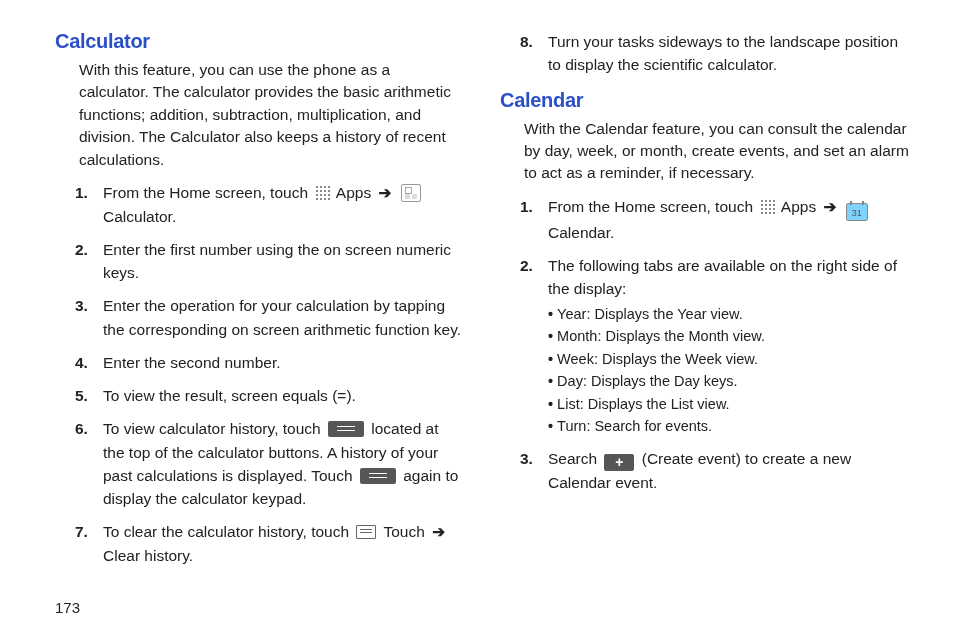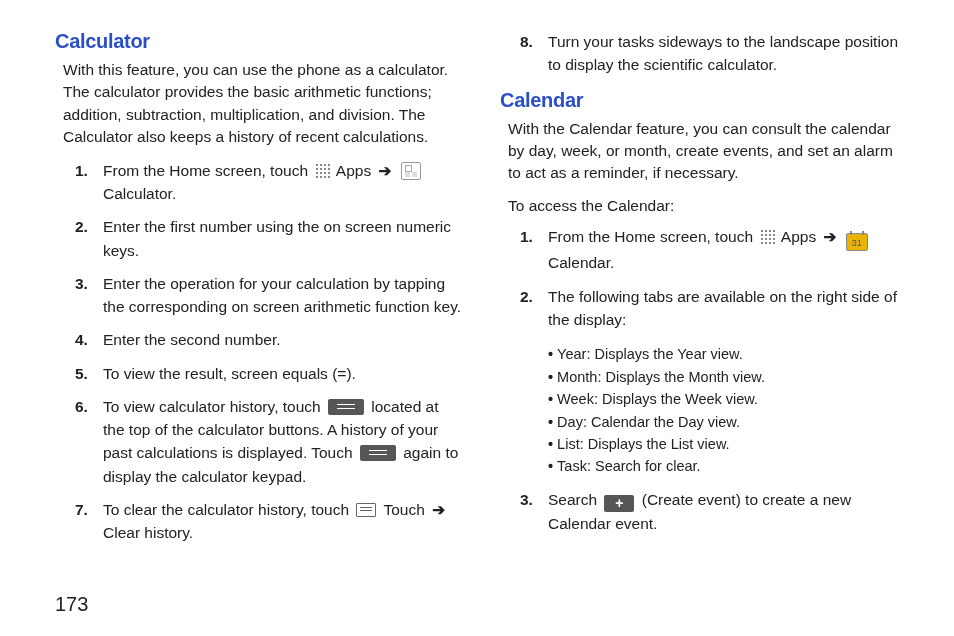--- a/index.html
+++ b/index.html
@@ -24,21 +24,21 @@
     font-family: Arial, Helvetica, sans-serif;
     font-weight: 900;
     font-size: 20px;
     color: #2a4fc8;
     margin-bottom: 6px;
     letter-spacing: -0.3px;
   }
   .intro {
     font-size: 15.5px;
     line-height: 1.45;
-    margin-left: 8px;
+    margin-left: 24px;
     margin-bottom: 10px;
     font-stretch: condensed;
   }
   .body-text {
     font-family: "Arial Narrow", Arial, sans-serif;
     font-stretch: condensed;
   }
   ol.steps {
     list-style: none;
     margin-left: 20px;
@@ -137,21 +137,21 @@
     border: 1px solid #888;
     border-radius: 2px;
     vertical-align: -4px;
     margin: 0 2px;
     position: relative;
     font-size: 9px;
     text-align: center;
     line-height: 19px;
     color: #555;
     font-family: Arial, sans-serif;
-    background: #eab308;
+    background: #7dd3fc;
   }
   .icon-cal::before {
     content: "";
     position: absolute;
     top: -3px; left: 3px;
     width: 2px; height: 4px;
     background: #888;
     box-shadow: 12px 0 0 #888;
   }
   .icon-plus {
@@ -164,36 +164,36 @@
     margin: 0 3px;
     position: relative;
     color: #fff;
     text-align: center;
     line-height: 16px;
     font-size: 14px;
     font-weight: bold;
   }
   ul.bullets {
     list-style: none;
-    margin-top: 12px;
+    margin-top: 2px;
   }
   ul.bullets li {
     font-size: 14.5px;
     line-height: 1.55;
     padding-left: 0;
   }
   ul.bullets li::before {
     content: "• ";
     font-weight: bold;
   }
   .page-num {
     position: absolute;
     bottom: 20px;
     left: 55px;
-    font-size: 20px;
+    font-size: 15px;
     font-family: "Arial Narrow", Arial, sans-serif;
   }
 </style>
 </head>
 <body>
 
 <div class="columns body-text">
   <div class="col">
     <h2 class="section-title">Calculator</h2>
     <p class="intro">With this feature, you can use the phone as a calculator. The calculator provides the basic arithmetic functions; addition, subtraction, multiplication, and division. The Calculator also keeps a history of recent calculations.</p>
@@ -243,42 +243,41 @@
   <div class="col">
     <ol class="steps">
       <li>
         <span class="step-num">8.</span>
         <span class="step-body">Turn your tasks sideways to the landscape position to display the scientific calculator.</span>
       </li>
     </ol>
 
     <h2 class="section-title" style="margin-top:12px">Calendar</h2>
     <p class="intro">With the Calendar feature, you can consult the calendar by day, week, or month, create events, and set an alarm to act as a reminder, if necessary.</p>
-    <p class="intro" style="margin-bottom:8px">To access the Calendar:</p>
 
     <ol class="steps">
       <li>
         <span class="step-num">1.</span>
         <span class="step-body">
           <span>From the Home screen, touch </span><span class="icon-apps"></span>
           <span class="bold">Apps</span><span class="arrow"> ➔ </span><span class="icon-cal">31</span>
           <span class="bold">Calendar</span><span>.</span>
         </span>
       </li>
       <li>
         <span class="step-num">2.</span>
         <span class="step-body">
           <span>The following tabs are available on the right side of the display:</span>
           <ul class="bullets">
             <li><span class="bold">Year</span><span>: Displays the Year view.</span></li>
             <li><span class="bold">Month</span><span>: Displays the Month view.</span></li>
             <li><span class="bold">Week</span><span>: Displays the Week view.</span></li>
-            <li><span class="bold">Day</span><span>: Calendar the Day view.</span></li>
+            <li><span class="bold">Day</span><span>: Displays the Day keys.</span></li>
             <li><span class="bold">List</span><span>: Displays the List view.</span></li>
-            <li><span class="bold">Task</span><span>: Search for clear.</span></li>
+            <li><span class="bold">Turn</span><span>: Search for events.</span></li>
           </ul>
         </span>
       </li>
       <li>
         <span class="step-num">3.</span>
         <span class="step-body">
           <span>Search </span><span class="icon-plus">+</span><span> (</span><span class="bold">Create event</span><span>) to create a new Calendar event.</span>
         </span>
       </li>
     </ol>

